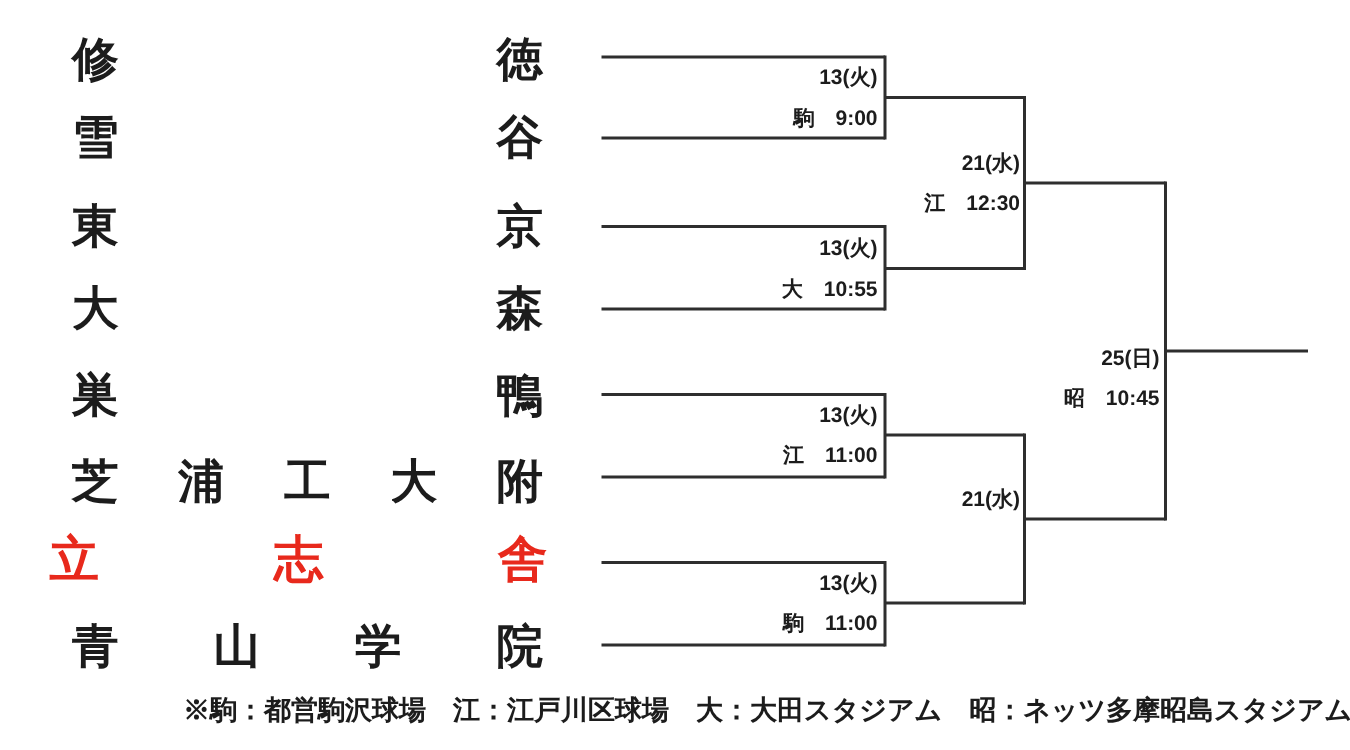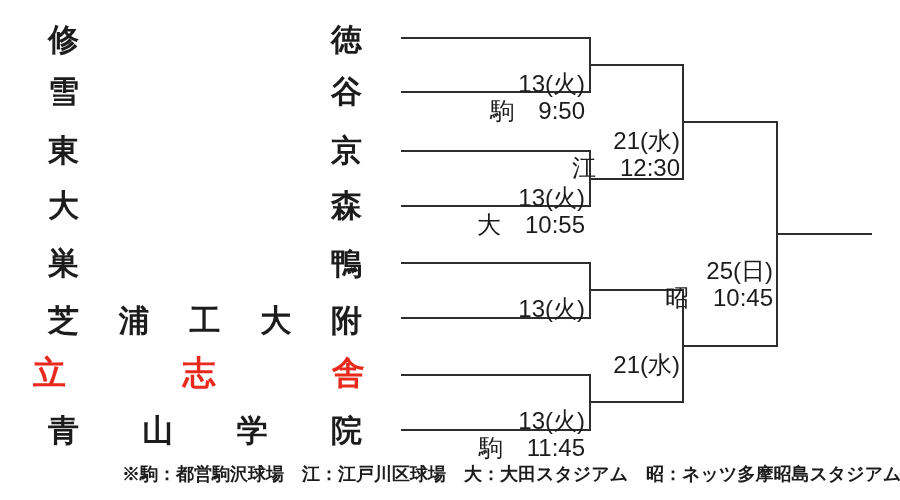--- a/index.html
+++ b/index.html
@@ -13,21 +13,21 @@
     height:36px;line-height:36px;font-size:31px;font-weight:700;
     letter-spacing:0;
   }
   .team-row.hl{font-size:33px;height:38px;line-height:38px;}
   .team-char{display:inline-block;}
   .hline,.vline{position:absolute;background:#2e2e2e;}
   .hline{height:2px;}
   .vline{width:2px;}
   .match-label{
     position:absolute;width:180px;text-align:right;
-    font-size:24px;font-weight:400;line-height:27px;white-space:pre;margin-top:32px;
+    font-size:14px;font-weight:700;line-height:27px;white-space:pre;
   }
   .footnote{
     position:absolute;left:122px;top:464px;
     font-size:18px;font-weight:600;line-height:22px;white-space:pre;font-family:Liberation Mono, monospace;
   }
 </style>
 </head>
 <body>
 
 <div class="stage">
@@ -89,22 +89,22 @@
       <div class="hline" style="left: 777px; width: 95px; top: 233px; background: rgb(46, 46, 46);"></div>
       <div class="vline" style="left: 589px; top: 37px; height: 56px; background: rgb(46, 46, 46);"></div>
       <div class="vline" style="left: 589px; top: 150px; height: 57px; background: rgb(46, 46, 46);"></div>
       <div class="vline" style="left: 589px; top: 262px; height: 57px; background: rgb(46, 46, 46);"></div>
       <div class="vline" style="left: 589px; top: 374px; height: 57px; background: rgb(46, 46, 46);"></div>
       <div class="vline" style="left: 682px; top: 64px; height: 116px; background: rgb(46, 46, 46);"></div>
       <div class="vline" style="left: 682px; top: 289px; height: 114px; background: rgb(46, 46, 46);"></div>
       <div class="vline" style="left: 776px; top: 121px; height: 226px; background: rgb(46, 46, 46);"></div>
     </div>
   <div id="labels">
-      <div class="match-label" style="left: 405px; top: 38px;"><div>13(火)</div><div>駒　9:50</div></div>
+      <div class="match-label" style="left: 405px; top: 38px;"><div>13(火)</div><div>駒　9:00</div></div>
       <div class="match-label" style="left: 405px; top: 152px;"><div>13(火)</div><div>大　10:55</div></div>
-      <div class="match-label" style="left: 405px; top: 263px;"><div>13(火)</div></div>
-      <div class="match-label" style="left: 405px; top: 375px;"><div>13(火)</div><div>駒　11:45</div></div>
+      <div class="match-label" style="left: 405px; top: 263px;"><div>13(火)</div><div>江　11:00</div></div>
+      <div class="match-label" style="left: 405px; top: 375px;"><div>13(火)</div><div>駒　11:00</div></div>
       <div class="match-label" style="left: 500px; top: 95px;"><div>21(水)</div><div>江　12:30</div></div>
       <div class="match-label" style="left: 500px; top: 319px;"><div>21(水)</div></div>
       <div class="match-label" style="left: 593px; top: 225px;"><div>25(日)</div><div>昭　10:45</div></div>
     </div>
   <div class="footnote">※駒：都営駒沢球場　江：江戸川区球場　大：大田スタジアム　昭：ネッツ多摩昭島スタジアム</div>
 </div>
 
 </body></html>

